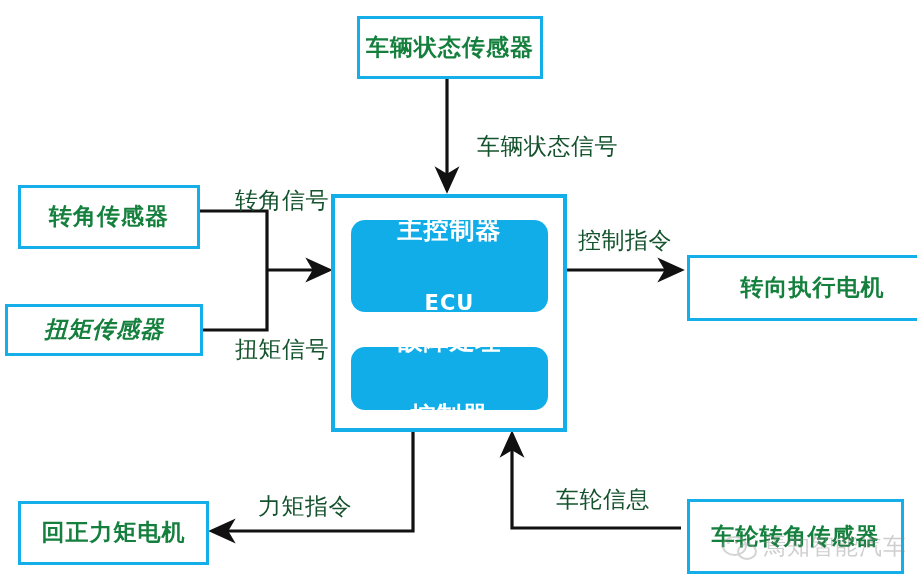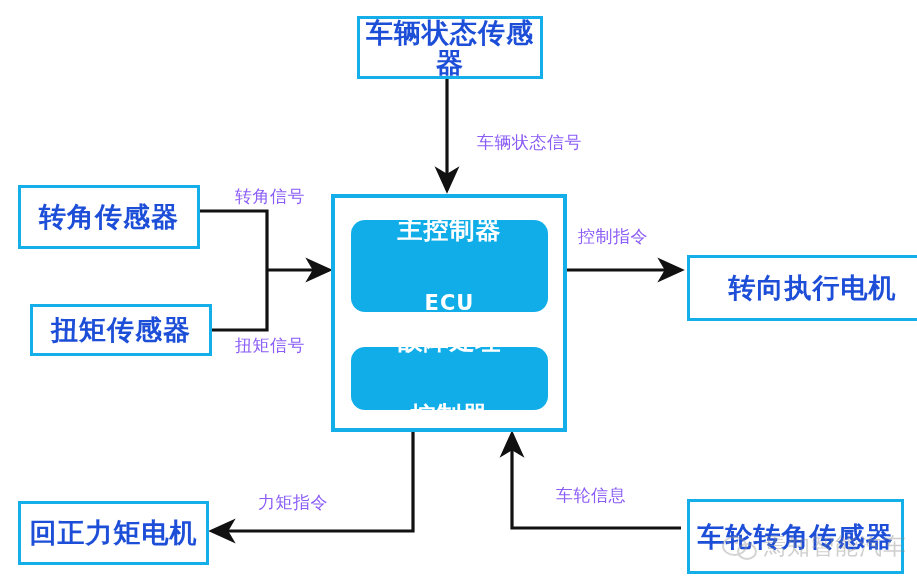--- a/index.html
+++ b/index.html
@@ -30,22 +30,22 @@
     box-sizing: border-box;
     border: 3px solid #14AEE8;
     background: #ffffff;
     display: flex;
     align-items: center;
     justify-content: center;
     text-align: center;
   }
   .node .label {
     font-weight: bold;
-    color: #1d4ed8;
-    font-size: 27px;
+    color: #15803d;
+    font-size: 23px;
     letter-spacing: 1px;
     line-height: 1.1;
   }
   .ecu-shell {
     position: absolute;
     box-sizing: border-box;
     border: 4px solid #14AEE8;
     background: #ffffff;
   }
   .ecu-inner {
@@ -67,22 +67,22 @@
     letter-spacing: 1px;
   }
   .ecu-inner .l2 {
     font-weight: bold;
     font-size: 21px;
     line-height: 1.2;
     letter-spacing: 1px;
   }
   .edge-label {
     position: absolute;
-    font-size: 17px;
-    color: #8b5cf6;
+    font-size: 23px;
+    color: #14532d;
     white-space: nowrap;
     letter-spacing: 0.5px;
   }
   .watermark {
     position: absolute;
     display: flex;
     align-items: center;
     gap: 7px;
     opacity: 0.42;
     pointer-events: none;
@@ -162,21 +162,21 @@
   </svg>
 
   <div class="node" style="left:357px; top:16px; width:186px; height:63px;">
     <span class="label">车辆状态传感器</span>
   </div>
 
   <div class="node" style="left:18px; top:185px; width:182px; height:64px;">
     <span class="label">转角传感器</span>
   </div>
 
-  <div class="node" style="left:30px; top:304px; width:182px; height:52px;">
+  <div class="node" style="left:5px; top:304px; width:198px; height:52px;font-style:italic;">
     <span class="label">扭矩传感器</span>
   </div>
 
   <div class="node" style="left:687px; top:255px; width:251px; height:66px;">
     <span class="label">转向执行电机</span>
   </div>
 
   <div class="node" style="left:18px; top:501px; width:191px; height:64px;">
     <span class="label">回正力矩电机</span>
   </div>

